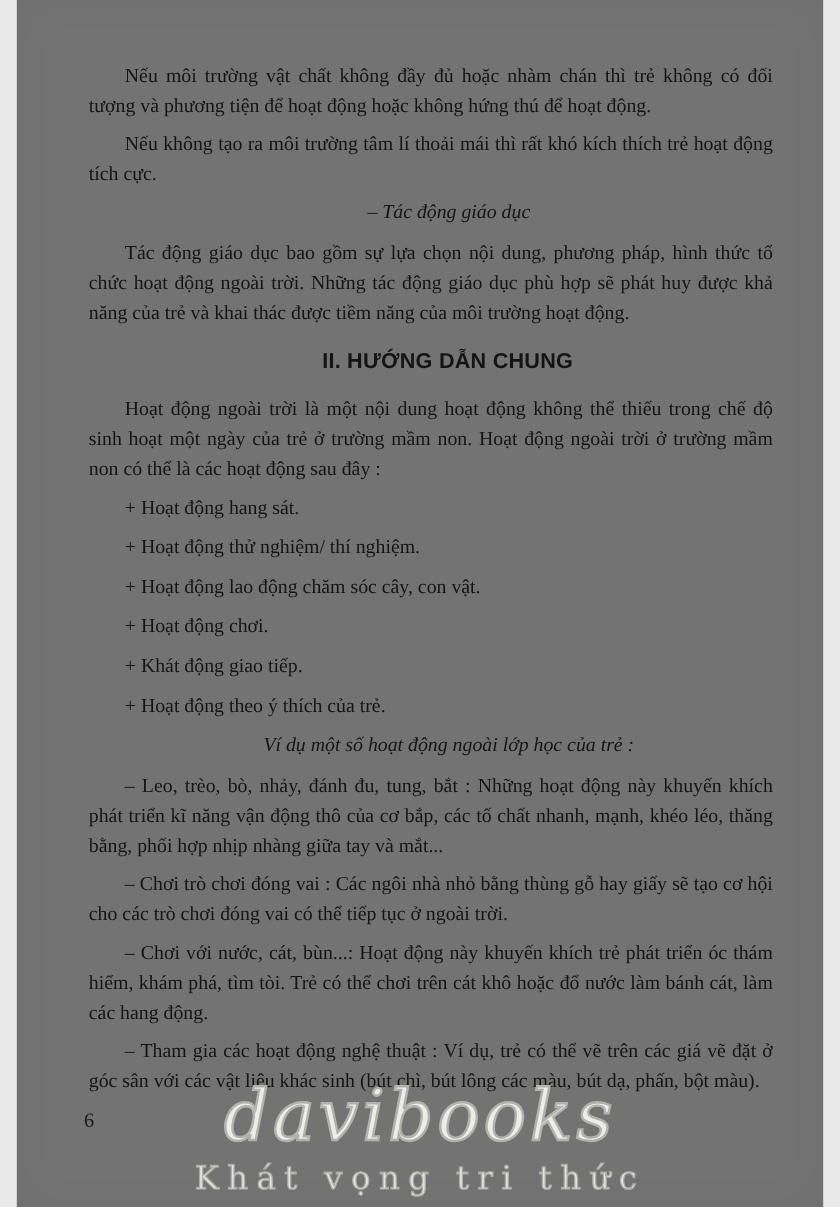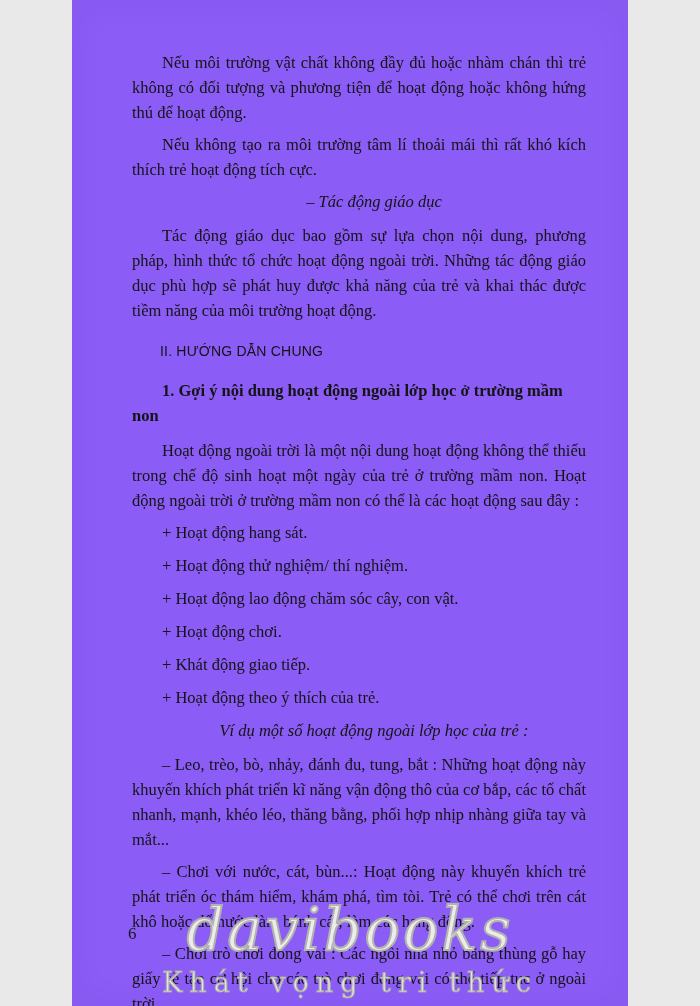--- a/index.html
+++ b/index.html
@@ -1,21 +1,21 @@
 <!DOCTYPE html>
 <html><head>
 <meta charset="utf-8">
 <style>
   html, body { margin: 0; padding: 0; background: #e9e9e9; }
   .page {
     position: relative;
-    width: 556px;
+    width: 672px;
     height: 1006px;
     margin: 0 auto;
-    background: #8b5cf6;
+    background: #737373;
     color: #141414;
     font-family: "Liberation Serif", "DejaVu Serif", serif;
     overflow: hidden;
     box-shadow: inset 0 0 40px rgba(0,0,0,0.03);
   }
   .text-block {
     position: absolute;
     left: 60px;
     right: 42px;
     top: 50px;
@@ -30,24 +30,24 @@
   .italic-line {
     margin: 2px 0 9px 0;
     text-indent: 30px;
     font-style: italic;
     text-align: center;
   }
   .section-heading {
     margin: 16px 0 14px 0;
     text-indent: 28px;
     font-family: "Liberation Sans", "DejaVu Sans", sans-serif;
-    font-weight: normal;
-    font-size: 14px;
+    font-weight: bold;
+    font-size: 18px;
     letter-spacing: 0.2px;
-    text-align: left;
+    text-align: center;
   }
   .sub-heading {
     margin: 0 0 10px 0;
     text-indent: 30px;
     font-weight: bold;
     text-align: left;
   }
   .list-item {
     margin: 0 0 8px 0;
     text-indent: 30px;
@@ -98,38 +98,37 @@
     <p class="para">Nếu môi trường vật chất không đầy đủ hoặc nhàm chán thì trẻ không có đối tượng và phương tiện để hoạt động hoặc không hứng thú để hoạt động.</p>
 
     <p class="para">Nếu không tạo ra môi trường tâm lí thoải mái thì rất khó kích thích trẻ hoạt động tích cực.</p>
 
     <p class="italic-line">– Tác động giáo dục</p>
 
     <p class="para">Tác động giáo dục bao gồm sự lựa chọn nội dung, phương pháp, hình thức tổ chức hoạt động ngoài trời. Những tác động giáo dục phù hợp sẽ phát huy được khả năng của trẻ và khai thác được tiềm năng của môi trường hoạt động.</p>
 
     <p class="section-heading">II. HƯỚNG DẪN CHUNG</p>
 
-    <p class="sub-heading">1. Gợi ý nội dung hoạt động ngoài lớp học ở trường mầm non</p>
 
     <p class="para">Hoạt động ngoài trời là một nội dung hoạt động không thể thiếu trong chế độ sinh hoạt một ngày của trẻ ở trường mầm non. Hoạt động ngoài trời ở trường mầm non có thể là các hoạt động sau đây :</p>
 
     <p class="list-item">+ Hoạt động hang sát.</p>
     <p class="list-item">+ Hoạt động thử nghiệm/ thí nghiệm.</p>
     <p class="list-item">+ Hoạt động lao động chăm sóc cây, con vật.</p>
     <p class="list-item">+ Hoạt động chơi.</p>
     <p class="list-item">+ Khát động giao tiếp.</p>
     <p class="list-item">+ Hoạt động theo ý thích của trẻ.</p>
 
     <p class="italic-line">Ví dụ một số hoạt động ngoài lớp học của trẻ :</p>
 
     <p class="para">– Leo, trèo, bò, nhảy, đánh đu, tung, bắt : Những hoạt động này khuyến khích phát triển kĩ năng vận động thô của cơ bắp, các tố chất nhanh, mạnh, khéo léo, thăng bằng, phối hợp nhịp nhàng giữa tay và mắt...</p>
 
+    <p class="para">– Chơi trò chơi đóng vai : Các ngôi nhà nhỏ bằng thùng gỗ hay giấy sẽ tạo cơ hội cho các trò chơi đóng vai có thể tiếp tục ở ngoài trời.</p>
+
     <p class="para">– Chơi với nước, cát, bùn...: Hoạt động này khuyến khích trẻ phát triển óc thám hiểm, khám phá, tìm tòi. Trẻ có thể chơi trên cát khô hoặc đổ nước làm bánh cát, làm các hang động.</p>
-
-    <p class="para">– Chơi trò chơi đóng vai : Các ngôi nhà nhỏ bằng thùng gỗ hay giấy sẽ tạo cơ hội cho các trò chơi đóng vai có thể tiếp tục ở ngoài trời.</p>
 
     <p class="para">– Tham gia các hoạt động nghệ thuật : Ví dụ, trẻ có thể vẽ trên các giá vẽ đặt ở góc sân với các vật liệu khác sinh (bút chì, bút lông các màu, bút dạ, phấn, bột màu).</p>
 
   </div>
 
   <div class="page-number">6</div>
 
   <div class="watermark">
     <div class="watermark-main">davibooks</div>
     <div class="watermark-tagline">Khát vọng tri thức</div>

